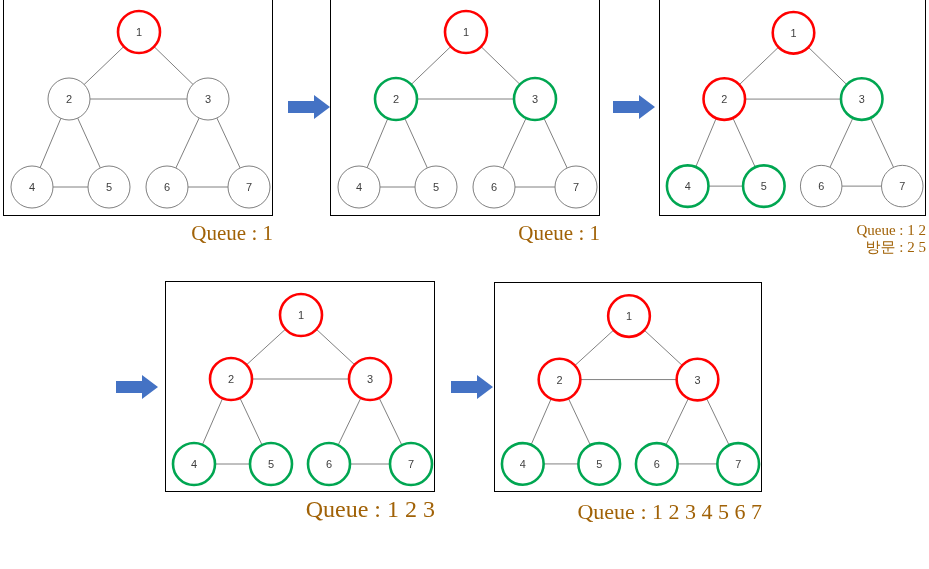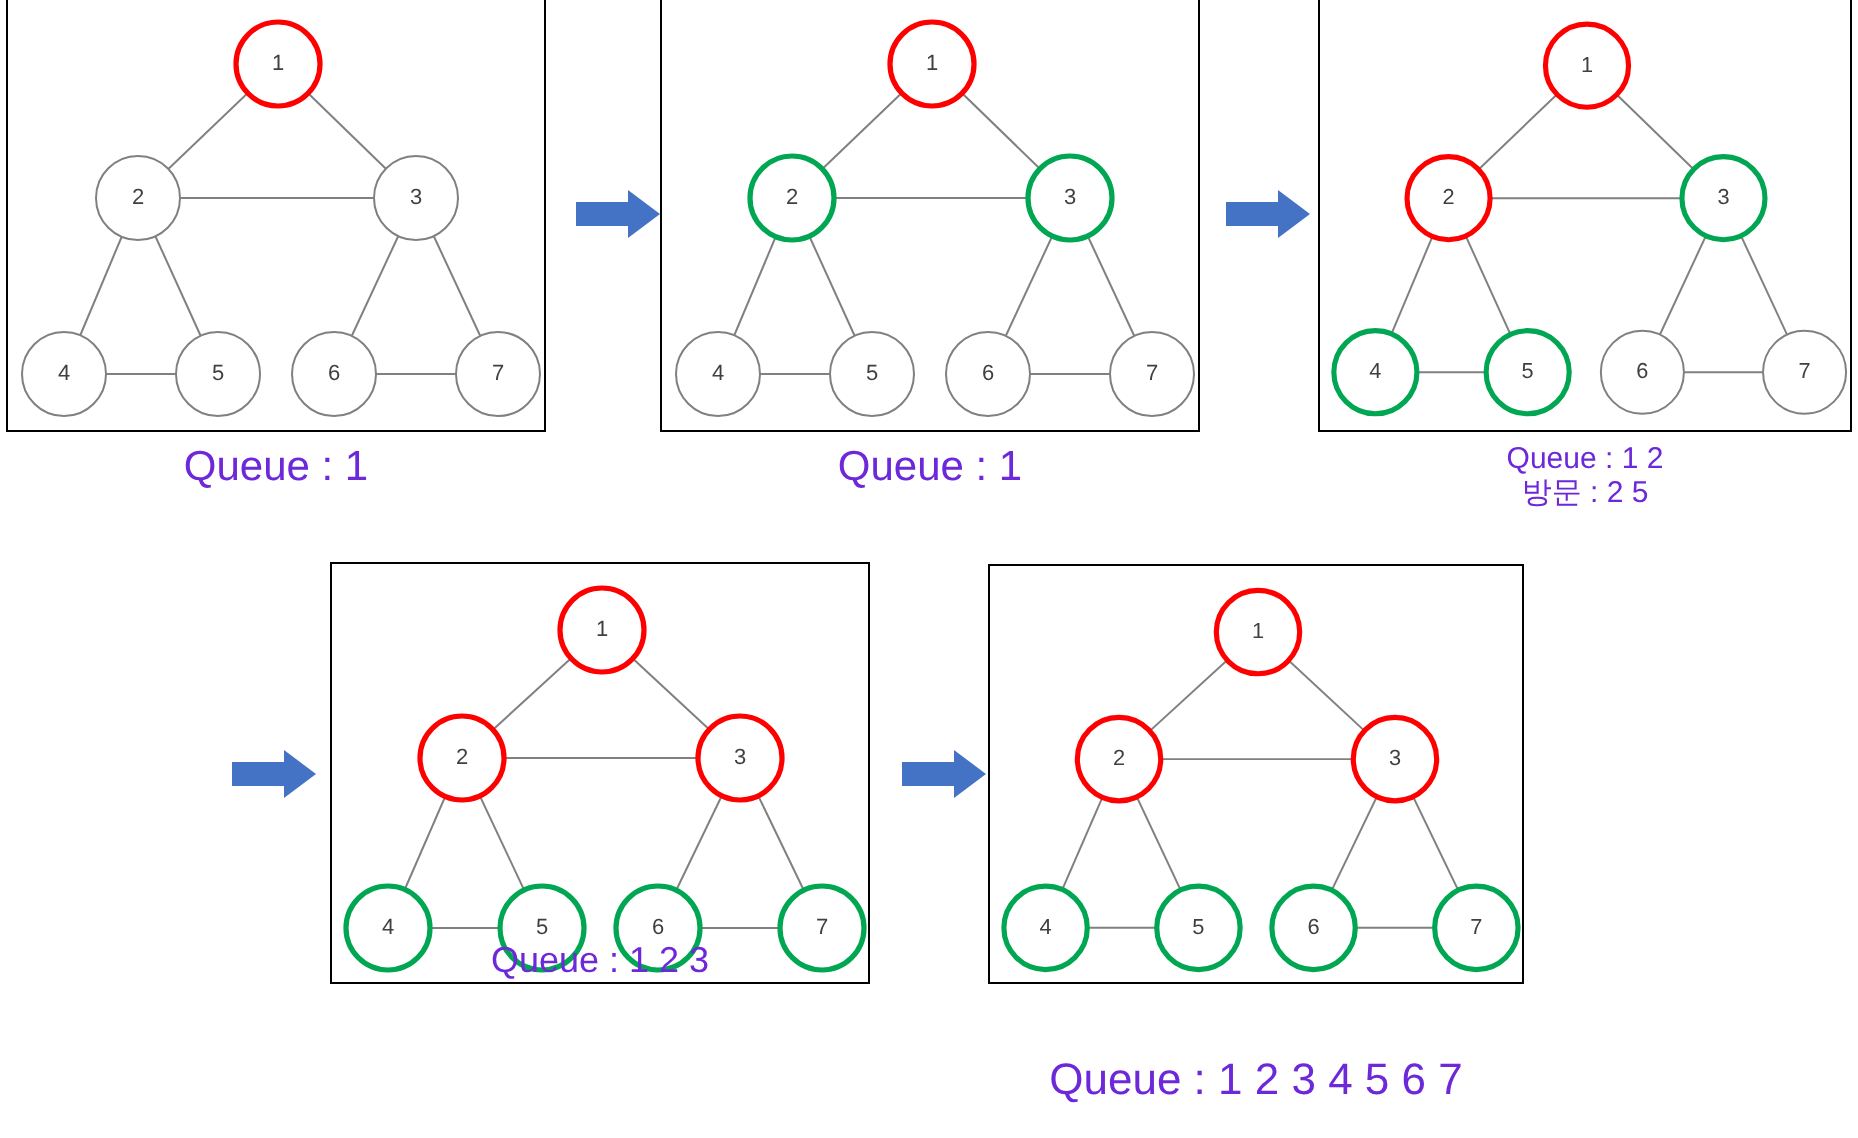--- a/index.html
+++ b/index.html
@@ -39,23 +39,23 @@
     fill: #404040;
     text-anchor: middle;
     dominant-baseline: central;
   }
   .edge-line {
     stroke: #808080;
     stroke-width: 1;
   }
   .caption {
     position: absolute;
-    text-align: center;
-    font-family: Liberation Sans, sans-serif;
-    color: #6d28d9;
+    text-align: right;
+    font-family: Liberation Serif, serif;
+    color: #a16207;
     white-space: nowrap;
     line-height: 1.12;
   }
   .caption .cap-line {
     display: block;
   }
   .arrow {
     position: absolute;
   }
 </style>
@@ -206,21 +206,21 @@
         <text class="node-label" x="28" y="182">4</text>
         <circle class="node-circle" cx="105" cy="182" r="21" stroke="#00A651" stroke-width="2.6"></circle>
         <text class="node-label" x="105" y="182">5</text>
         <circle class="node-circle" cx="163" cy="182" r="21" stroke="#00A651" stroke-width="2.6"></circle>
         <text class="node-label" x="163" y="182">6</text>
         <circle class="node-circle" cx="245" cy="182" r="21" stroke="#00A651" stroke-width="2.6"></circle>
         <text class="node-label" x="245" y="182">7</text>
       </g>
     </svg>
   </div>
-  <div class="caption" style="left:165px; top:470px; width:270px; font-size:18px;">
+  <div class="caption" style="left:165px; top:496px; width:270px; font-size:24px;">
     <span class="cap-line">Queue : 1 2 3</span>
   </div>
 
   <svg class="arrow" style="left:451px; top:375px;" width="42" height="24" viewBox="0 0 42 24">
     <polygon points="0,6 26,6 26,0 42,12 26,24 26,18 0,18" fill="#4472C4"></polygon>
   </svg>
 
   <div class="panel" style="left:494px; top:282px; width:268px; height:210px;">
     <svg class="graph-svg" width="268" height="210" viewBox="0 0 270 211">
       <g>
@@ -245,17 +245,17 @@
         <text class="node-label" x="28" y="182">4</text>
         <circle class="node-circle" cx="105" cy="182" r="21" stroke="#00A651" stroke-width="2.6"></circle>
         <text class="node-label" x="105" y="182">5</text>
         <circle class="node-circle" cx="163" cy="182" r="21" stroke="#00A651" stroke-width="2.6"></circle>
         <text class="node-label" x="163" y="182">6</text>
         <circle class="node-circle" cx="245" cy="182" r="21" stroke="#00A651" stroke-width="2.6"></circle>
         <text class="node-label" x="245" y="182">7</text>
       </g>
     </svg>
   </div>
-  <div class="caption" style="left:494px; top:500px; width:268px; font-size:22px;margin-top:28px;">
+  <div class="caption" style="left:494px; top:500px; width:268px; font-size:22px;">
     <span class="cap-line">Queue : 1 2 3 4 5 6 7</span>
   </div>
 
 </div>
 
 </body></html>

